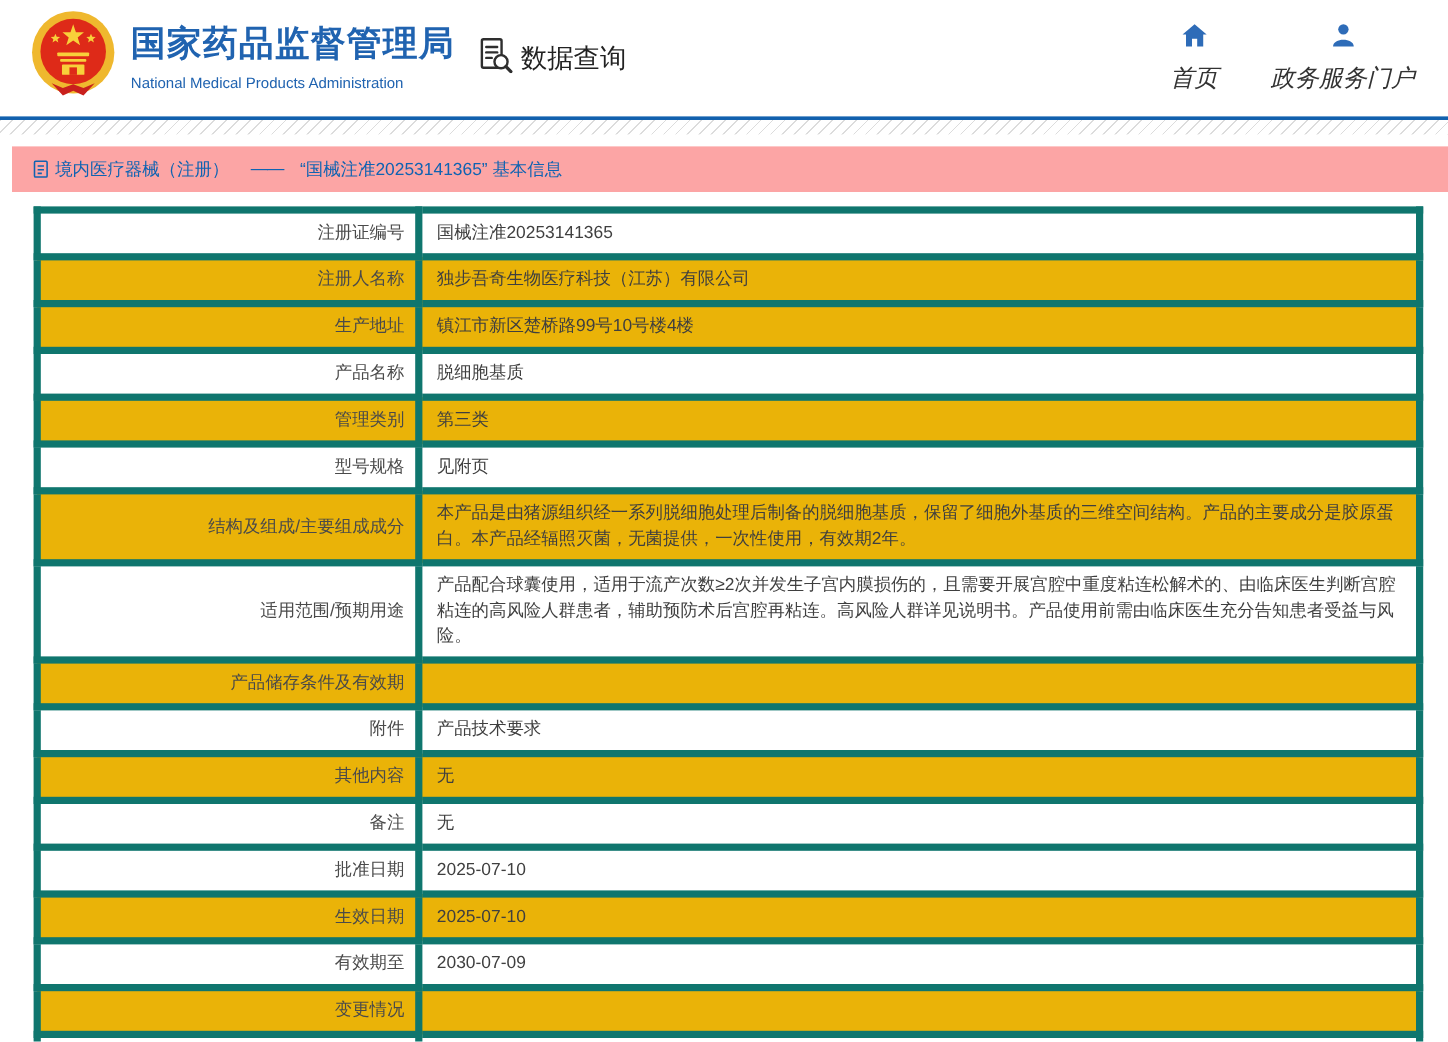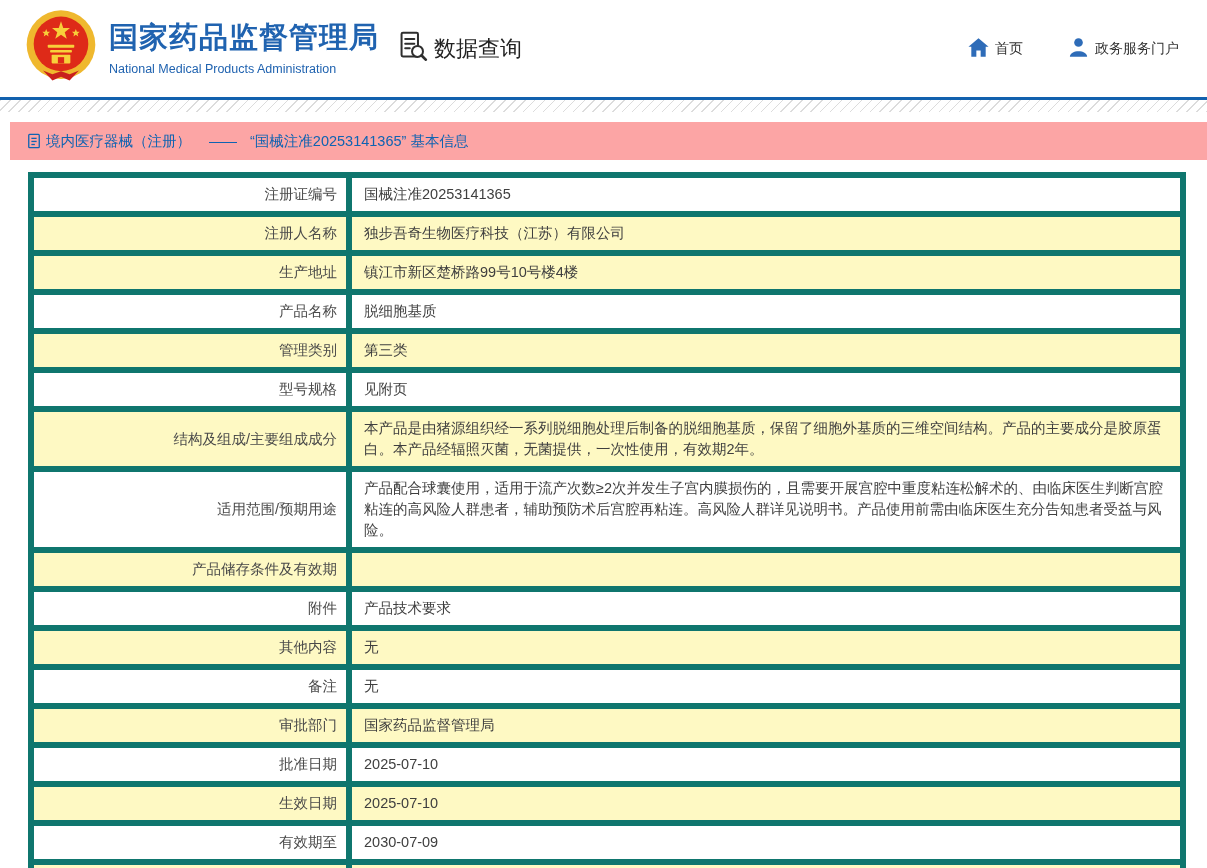--- a/index.html
+++ b/index.html
@@ -22,22 +22,22 @@
     font-size:29px; font-weight:bold; color:#2063b0;
     letter-spacing:1px; line-height:1.15;
   }
   .org-en{ font-size:12.5px; color:#2063b0; margin-top:7px; }
   .section-title{
     display:flex; align-items:center; gap:6px;
     margin-left:18px; font-size:22px; font-weight:500; color:#222;justify-content:center;
   }
   .top-nav{ margin-left:auto; display:flex; gap:44px; }
   .nav-item{
-    display:flex; flex-direction:row; align-items:center; gap:5px;
-    text-decoration:none; color:#333; font-size:14px; cursor:pointer;
+    display:flex; flex-direction:column; align-items:center; gap:5px;
+    text-decoration:none; color:#333; font-size:20px; cursor:pointer;font-style:italic;
   }
   
   .blue-line{ height:3px; background:#1261ae; }
   .hatch-strip{
     height:12px;
     background:repeating-linear-gradient(135deg,#dcdcdc 0 1px,transparent 1px 7px);
   }
   
   .breadcrumb{
     margin:10px 0 0 10px; width:1197px; height:38px;
@@ -59,21 +59,21 @@
     line-height:21px; font-weight:normal;
     vertical-align:middle;
   }
   .info-table tr{ height:34px; }
   .info-table th{
     width:318px; text-align:right;
     padding:6px 9px 6px 10px; color:#4a4a4a;
     white-space:nowrap;
   }
   .info-table td{ padding:6px 10px 6px 12px; color:#3f3f3f; }
-  .info-table tr.even{ background:#fef9c3;margin-left:43px; }
+  .info-table tr.even{ background:#eab308;margin-left:43px; }
   .info-table a.detail-link{ color:#4191e2; text-decoration:none; cursor:pointer; }
   .bulb{ display:inline-flex; margin-right:3px; vertical-align:-2px; }
 </style>
 </head>
 <body>
 
 <header class="site-header">
   <a class="brand">
     <span>
       <svg viewBox="0 0 100 100" width="78" height="78">
@@ -190,24 +190,20 @@
         <td>产品技术要求</td>
       </tr>
       <tr class="even">
         <th>其他内容</th>
         <td>无</td>
       </tr>
       <tr class="odd">
         <th>备注</th>
         <td>无</td>
       </tr>
-      <tr class="even">
-        <th>审批部门</th>
-        <td>国家药品监督管理局</td>
-      </tr>
       <tr class="odd">
         <th>批准日期</th>
         <td>2025-07-10</td>
       </tr>
       <tr class="even">
         <th>生效日期</th>
         <td>2025-07-10</td>
       </tr>
       <tr class="odd">
         <th>有效期至</th>

